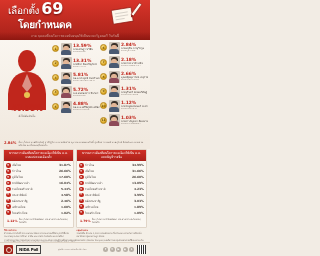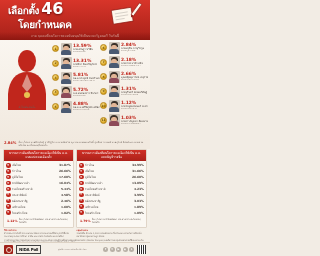--- a/index.html
+++ b/index.html
@@ -16,21 +16,21 @@
   .header {
     position:relative; height:40px; width:100%;
     background:linear-gradient(180deg,#d8352a 0%,#bd2a20 55%,#a82119 100%);
     overflow:hidden;
   }
   .header:after{
     content:""; position:absolute; left:0; right:0; bottom:0; height:8px;
     background:linear-gradient(180deg,rgba(0,0,0,0) 0%,rgba(120,15,10,.55) 100%);
   }
   .hdr-line1 { position:absolute; top:2px; left:8px; display:flex; align-items:baseline; gap:2px; }
-  .hdr-thai1 { color:#fff; font-size:10px; font-weight:bold; letter-spacing:-.3px; text-shadow:0 1px 1px rgba(80,0,0,.6); }
+  .hdr-thai1 { color:#fff; font-size:10px; font-weight:normal; letter-spacing:-.3px; text-shadow:0 1px 1px rgba(80,0,0,.6); }
   .hdr-num { color:#fff; font-size:16px; font-weight:bold; line-height:13px; text-shadow:0 1px 2px rgba(70,0,0,.7); }
   .hdr-line2 { position:absolute; top:13px; left:18px; }
   .hdr-thai2 { color:#fff; font-size:10px; font-weight:bold; letter-spacing:-.3px; text-shadow:0 1px 1px rgba(80,0,0,.6); }
   .hdr-ballot { position:absolute; right:6px; top:3px; width:34px; height:22px; transform:rotate(-9deg); }
   .hdr-sub {
     position:absolute; bottom:2px; left:0; right:0; text-align:center;
     color:#f6d9cf; font-size:3.1px; letter-spacing:.1px;
   }
 
   
@@ -127,21 +127,21 @@
     flex:none; }
 </style>
 </head>
 <body>
 
 <div class="page">
 
   <div class="header">
     <div class="hdr-line1">
       <span class="hdr-thai1">เลือกตั้ง</span>
-      <span class="hdr-num">46</span>
+      <span class="hdr-num">69</span>
     </div>
     <div class="hdr-line2">
       <span class="hdr-thai2">โดยกำหนดค</span>
     </div>
     <svg class="hdr-ballot" viewBox="0 0 34 22">
       <rect x="2" y="5" width="20" height="14" fill="#fdf6ec" stroke="#8d1a13" stroke-width="0.7"></rect>
       <line x1="5" y1="9" x2="18" y2="9" stroke="#c0bab2" stroke-width="0.6"></line>
       <line x1="5" y1="12" x2="18" y2="12" stroke="#c0bab2" stroke-width="0.6"></line>
       <line x1="5" y1="15" x2="14" y2="15" stroke="#c0bab2" stroke-width="0.6"></line>
       <path d="M21 12 L31 2 L33 4 L23 14 Z" fill="#fdf6ec" stroke="#8d1a13" stroke-width="0.6"></path>
@@ -151,20 +151,21 @@
   </div>
 
   <div class="main">
     <svg class="silhouette" viewBox="0 0 46 62">
       <ellipse cx="23" cy="13" rx="9" ry="11" fill="#c0261c"></ellipse>
       <path d="M23 24 C12 24 5 32 4 46 L4 62 L42 62 L42 46 C41 32 34 24 23 24 Z" fill="#c0261c"></path>
       <path d="M23 26 L18 38 L23 44 L28 38 Z" fill="#f1e9df" opacity="0.55"></path>
       <circle cx="23" cy="47" r="3" fill="#e8c251"></circle>
     </svg>
     <div class="big-pct">
+      <div class="v">40.58%</div>
       <div class="l">ยังไม่ตัดสินใจ</div>
     </div>
     <div class="col col-mid">
         <div class="crow">
           <div class="coin">1</div>
           <div class="face">
             <div class="hair"></div>
             <div class="skin"></div>
             <div class="body"></div>
           </div>

